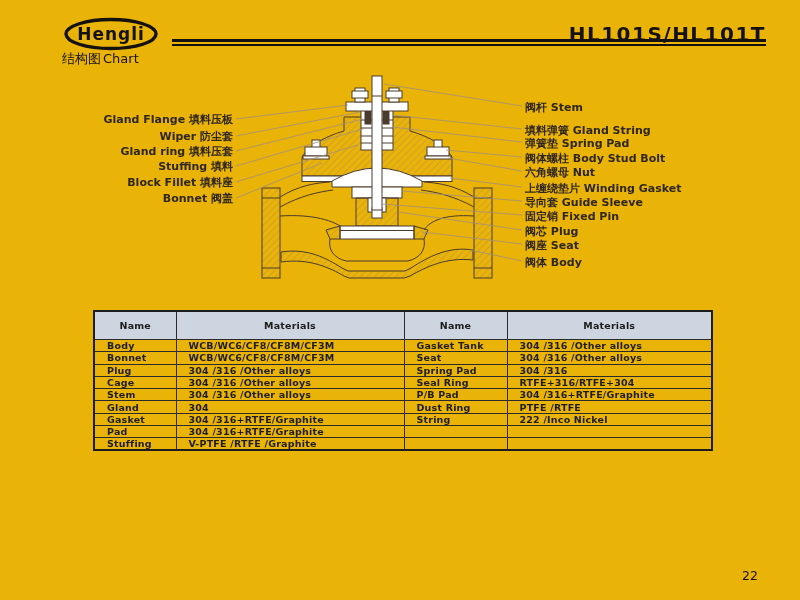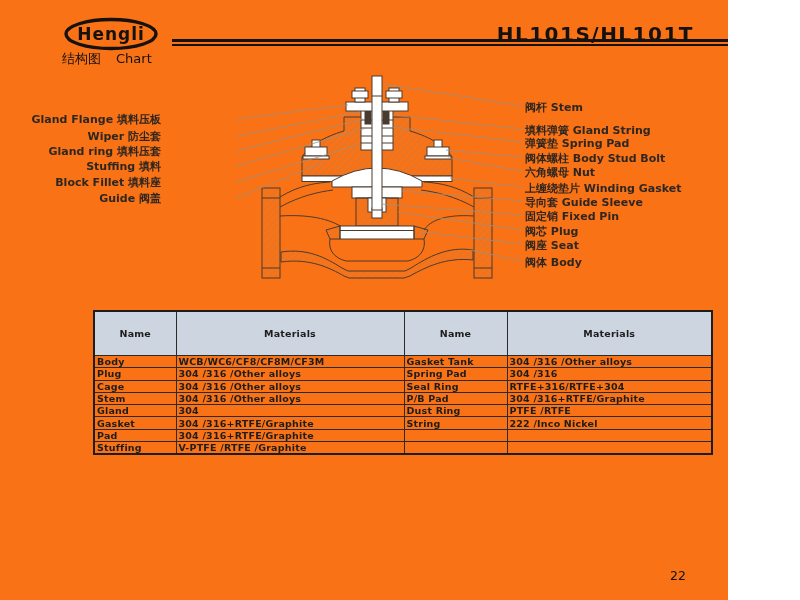--- a/index.html
+++ b/index.html
@@ -1,40 +1,40 @@
 <!DOCTYPE html>
 <html><head>
 <meta charset="utf-8">
 <style>
   * { margin:0; padding:0; box-sizing:border-box; }
   body { font-family:"DejaVu Sans", sans-serif; }
-  .page { position:relative; width:728px; height:600px; background:#f97316; overflow:hidden; color:#2a241e; }
+  .page { position:relative; width:800px; height:600px; background:#eab308; overflow:hidden; color:#2a241e; }
 
   
   .logo-svg { position:absolute; left:58px; top:17px; }
   .model-title { position:absolute; right:34px; top:22px; font-size:20px; font-weight:bold; letter-spacing:1.5px; color:#14110e; }
   .rule-a, .rule-b { position:absolute; left:172px; width:594px; height:2.6px; background:#14110e; }
   .rule-a { top:39px; } .rule-b { top:43.6px; }
   .section-title { position:absolute; left:62px; top:50px; font-size:13px; color:#14110e; }
   .section-title .zh { font-weight:normal; }
-  .section-title .en { font-weight:normal; margin-left:15px; }
+  .section-title .en { font-weight:normal; margin-left:2px; }
 
   
   .diagram-svg { position:absolute; left:0; top:0; pointer-events:none; }
 
   .lbl { position:absolute; white-space:nowrap; font-size:11px; font-weight:bold; color:#2e2620; line-height:13px; }
   .lbl-left { right:567px; text-align:center; }
   .lbl-right { left:525px; text-align:center; }
 
   
   .mat-table { position:absolute; left:93px; top:310px; border-collapse:collapse; table-layout:fixed;
                font-size:9.5px; font-weight:bold; color:#1d1d1d; letter-spacing:0.2px; }
-  .mat-table td, .mat-table th { border:1px solid #2b2b2b; height:12.3px; padding:0 0 0 2px;
+  .mat-table td, .mat-table th { border:1px solid #2b2b2b; height:12.3px; padding:0 0 0 12px;
                overflow:hidden; white-space:nowrap; text-align:left; vertical-align:middle; }
-  .mat-table th { background:#ccd5e0; text-align:center; padding:16px; height:13px; }
+  .mat-table th { background:#ccd5e0; text-align:center; padding:8px; height:13px; }
   .mat-table { border:2px solid #1d1d1d; }
   .c1 { width:82px; } .c2 { width:228px; } .c3 { width:103px; } .c4 { width:205px; }
 
   .page-number { position:absolute; right:42px; top:568px; font-size:12.5px; font-weight:normal; color:#14110e; }
 </style>
 </head>
 <body>
 
 <div class="page">
 
@@ -143,21 +143,21 @@
       <line x1="422" y1="232" x2="522" y2="244"></line>
       <line x1="470" y1="250" x2="522" y2="261"></line>
     </g>
   </svg>
 
   <div class="lbl lbl-left" style="top:113px">Gland Flange 填料压板</div>
   <div class="lbl lbl-left" style="top:130px">Wiper 防尘套</div>
   <div class="lbl lbl-left" style="top:145px">Gland ring 填料压套</div>
   <div class="lbl lbl-left" style="top:160px">Stuffing 填料</div>
   <div class="lbl lbl-left" style="top:176px">Block Fillet 填料座</div>
-  <div class="lbl lbl-left" style="top:192px">Guide 阀盖</div>
+  <div class="lbl lbl-left" style="top:192px">Bonnet 阀盖</div>
 
   <div class="lbl lbl-right" style="top:101px">阀杆 Stem</div>
   <div class="lbl lbl-right" style="top:124px">填料弹簧 Gland String</div>
   <div class="lbl lbl-right" style="top:137px">弹簧垫 Spring Pad</div>
   <div class="lbl lbl-right" style="top:152px">阀体螺柱 Body Stud Bolt</div>
   <div class="lbl lbl-right" style="top:166px">六角螺母 Nut</div>
   <div class="lbl lbl-right" style="top:182px">上缠绕垫片 Winding Gasket</div>
   <div class="lbl lbl-right" style="top:196px">导向套 Guide Sleeve</div>
   <div class="lbl lbl-right" style="top:210px">固定销 Fixed Pin</div>
   <div class="lbl lbl-right" style="top:225px">阀芯 Plug</div>
@@ -178,20 +178,26 @@
       <th>Name</th>
       <th>Materials</th>
     </tr>
     <tr>
       <td>Body</td>
           <td>WCB/WC6/CF8/CF8M/CF3M</td>
       <td>Gasket Tank</td>
           <td>304 /316 /Other alloys</td>
     </tr>
     <tr>
+      <td>Bonnet</td>
+          <td>WCB/WC6/CF8/CF8M/CF3M</td>
+      <td>Seat</td>
+          <td>304 /316 /Other alloys</td>
+    </tr>
+    <tr>
       <td>Plug</td>
           <td>304 /316 /Other alloys</td>
       <td>Spring Pad</td>
           <td>304 /316</td>
     </tr>
     <tr>
       <td>Cage</td>
           <td>304 /316 /Other alloys</td>
       <td>Seal Ring</td>
           <td>RTFE+316/RTFE+304</td>

